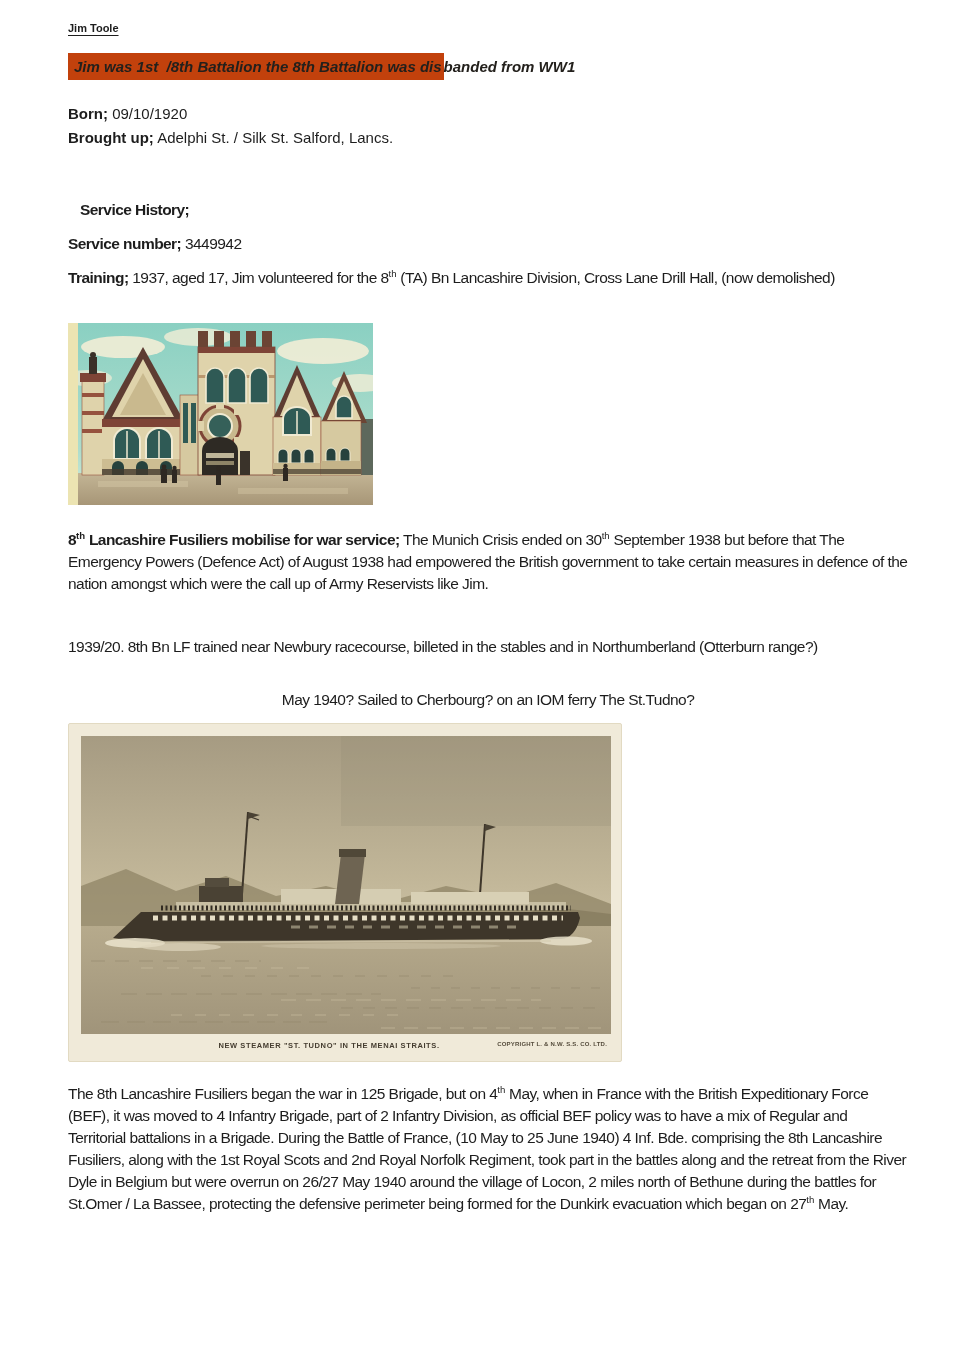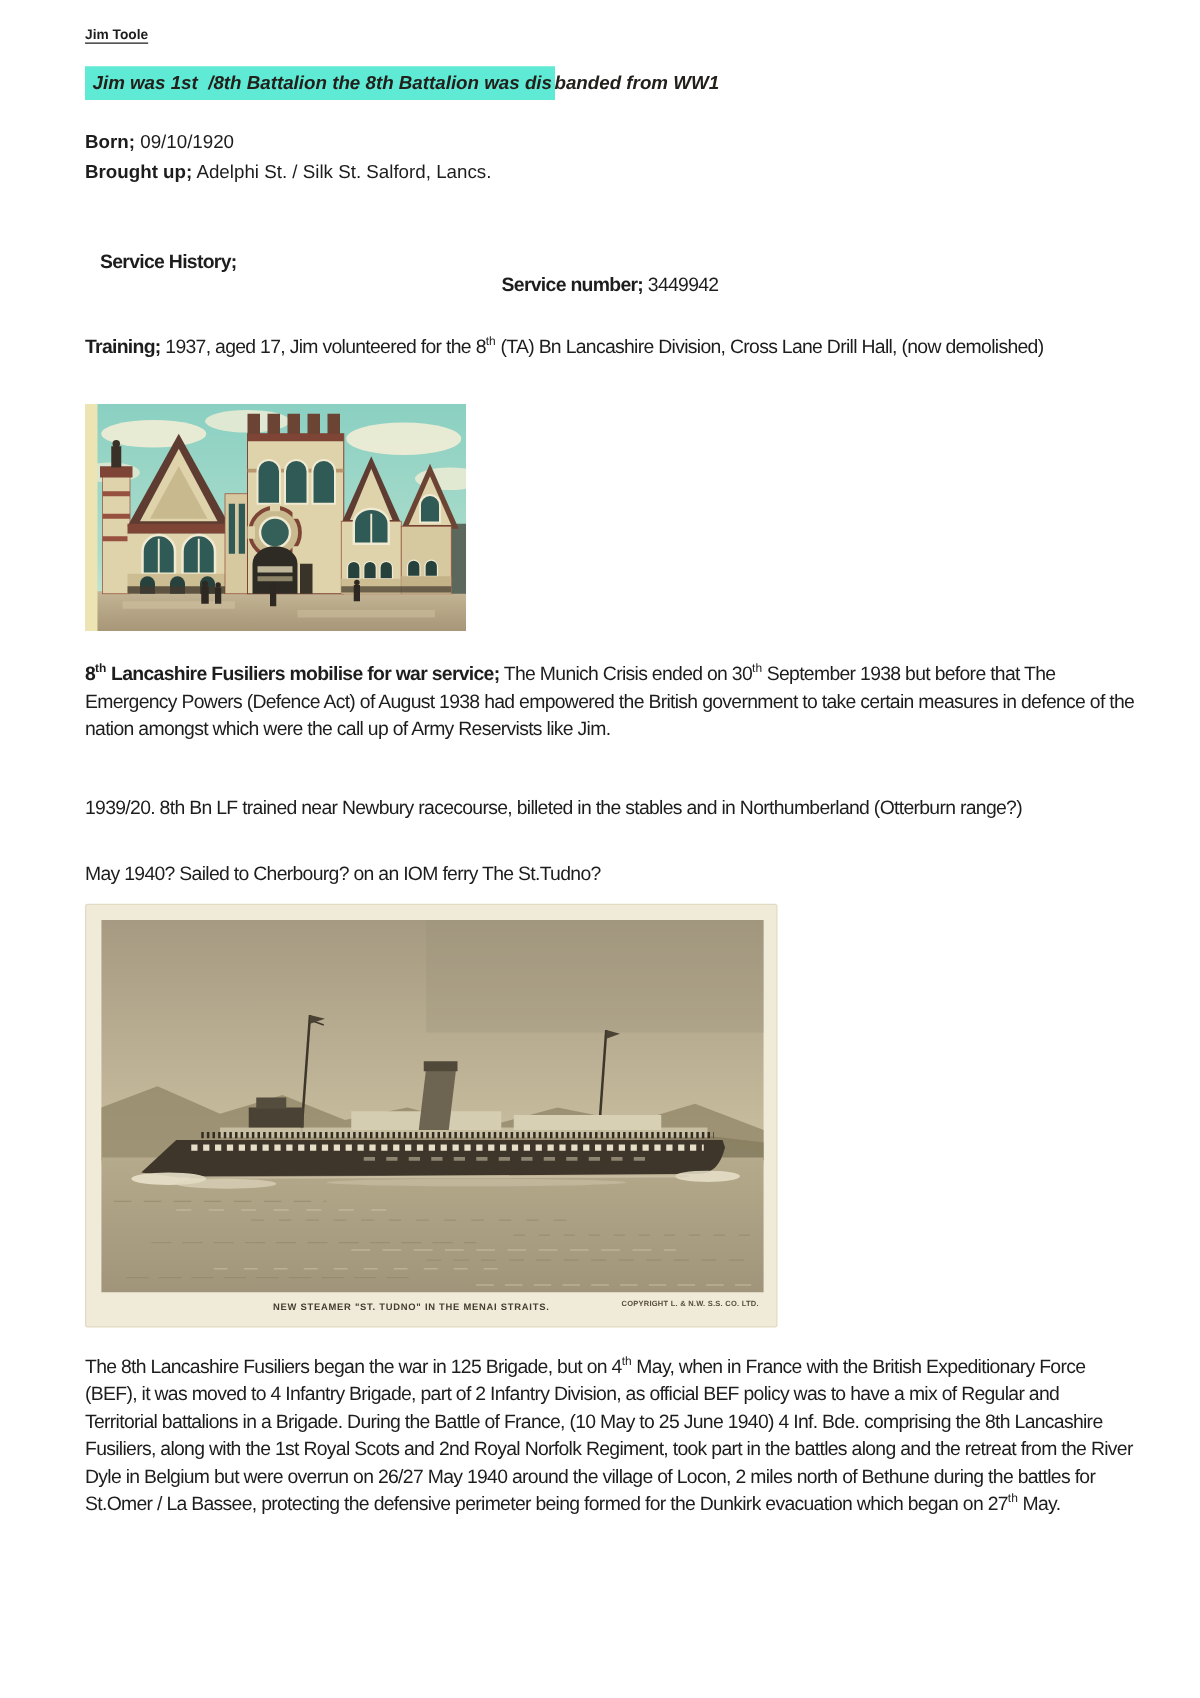--- a/index.html
+++ b/index.html
@@ -9,32 +9,32 @@
     font-family:"Liberation Sans", sans-serif;
     color:#1d1d1d;
     overflow:hidden;
   }
   .abs { position:absolute; left:68px; width:840px; }
 
   .title { top:22px; font-size:11px; font-weight:bold; }
   .title span { text-decoration:underline; text-underline-offset:3px; }
 
   .note { top:58px; font-size:15px; font-weight:bold; font-style:italic; color:#23201c; }
-  .note .hl { background:#5eead4; padding:5px 2px 5px 6px; white-space:pre-wrap; }
+  .note .hl { background:#c2410c; padding:5px 2px 5px 6px; white-space:pre-wrap; }
   .note .plain { white-space:pre-wrap; }
 
   .field { font-size:15px; }
   .field b { font-weight:bold; }
   .born { top:105px; }
   .brought { top:129px; }
 
   .narrow { font-size:15.5px; letter-spacing:-0.55px; line-height:22px; }
   .narrow b { font-weight:bold; }
   .svc-history { top:199px; font-weight:bold;margin-left:12px; }
-  .svc-number { top:218px;text-align:center; }
+  .svc-number { top:233px; }
   .training { top:267px; }
 
   sup { font-size:62%; vertical-align:super; line-height:0; letter-spacing:0; }
 
   .postcard { position:absolute; overflow:hidden; }
   .drill-postcard { left:68px; top:323px; width:305px; height:182px; }
   .ship-postcard {
     left:68px; top:723px; width:554px; height:339px;
     background:#f0ead9; border:1px solid #e2dac2; border-radius:2px;
   }
@@ -44,21 +44,21 @@
     position:absolute; left:100px; width:320px; text-align:center;
     font-size:7.5px; font-weight:bold; letter-spacing:0.6px; color:#453d30;
   }
   .ship-copyright {
     position:absolute; right:16px; font-size:6px; font-weight:bold;
     letter-spacing:0.2px; color:#554c3c;
   }
 
   .mobilise { top:529px; }
   .p1939 { top:636px; }
-  .pmay { top:689px; }
+  .pmay { top:689px;text-align:center; }
   .final { top:1083px; }
 </style>
 </head>
 <body>
 
 <div class="abs title">
   <span>Jim Toole</span>
 </div>
 
 <div class="abs note">

